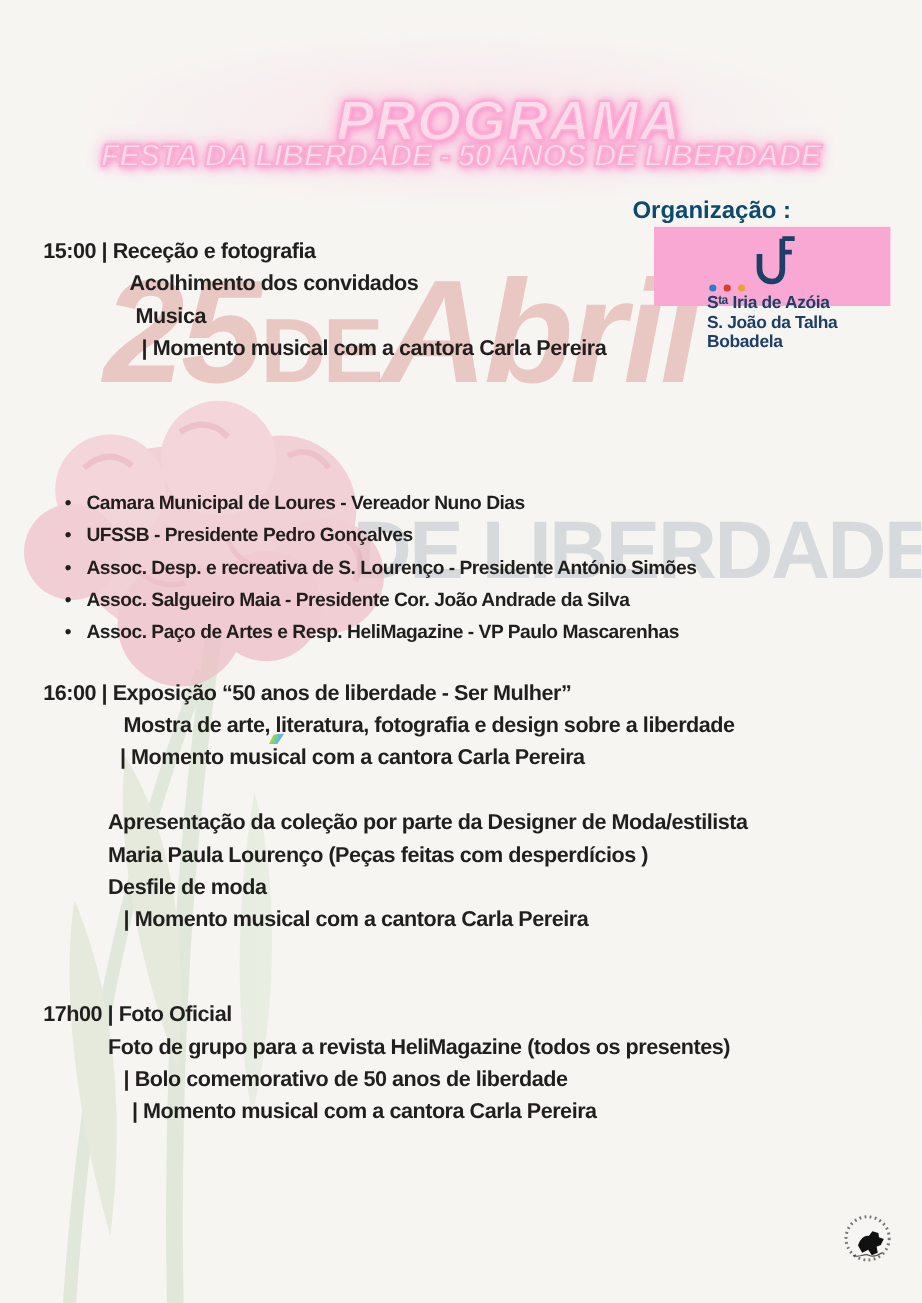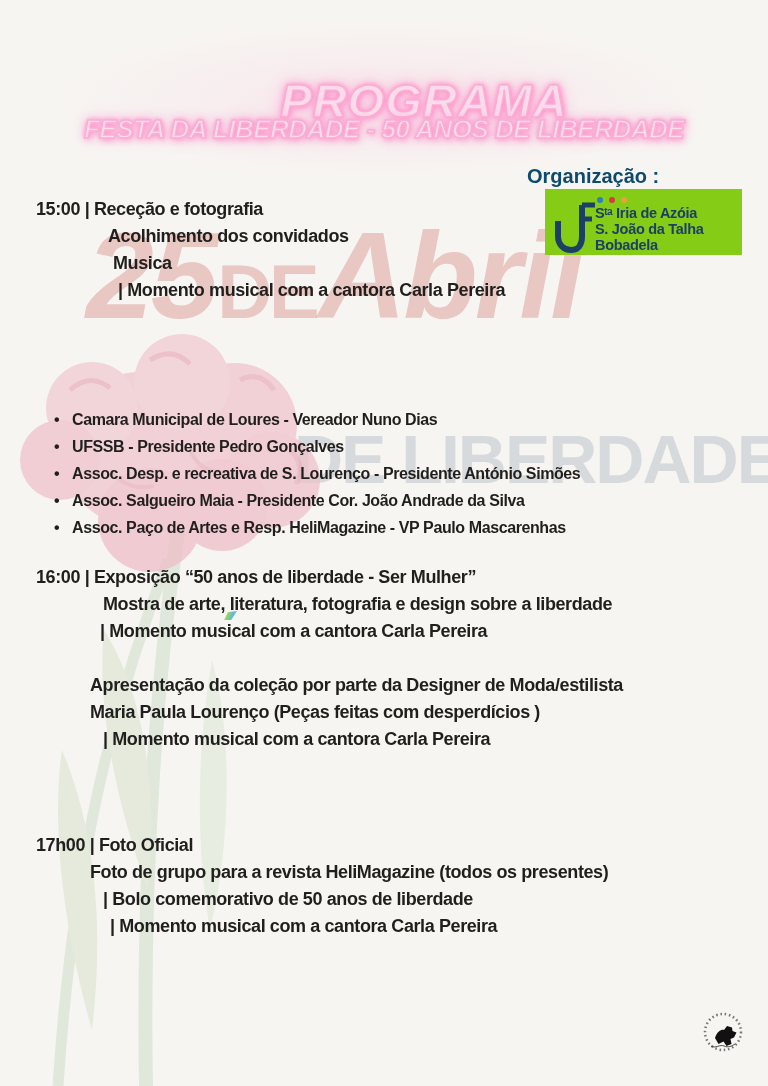--- a/index.html
+++ b/index.html
@@ -25,22 +25,22 @@
     position:absolute;width:768px;text-align:center;white-space:nowrap;
     font-weight:800;font-style:italic;
     color:#fcdcec;
     -webkit-text-stroke:1.5px #fbaed4;
     text-shadow:0 0 4px #ff8fc6,0 0 10px #ff9ed0,0 0 18px #ffb3da,2px 2px 6px #ff9ed0;
   }
   .title{top:42px;font-size:47px;letter-spacing:1px;margin-left:40px;}
   .subtitle{top:114px;font-size:26px;letter-spacing:-0.5px;}
   
   .org-label{position:absolute;left:527px;top:165px;font-size:20px;font-weight:700;color:#0c4a6e;}
-  .org-card{position:absolute;left:545px;top:189px;width:197px;height:66px;background:#84cc16;
-    display:flex;align-items:flex-end;padding:2px 4px;box-sizing:border-box;}
+  .org-card{position:absolute;left:545px;top:189px;width:197px;height:66px;background:#f9a8d4;
+    display:flex;align-items:center;padding:2px 4px;box-sizing:border-box;flex-direction:column;}
   .org-mono{flex:0 0 46px;}
   .org-right{display:flex;flex-direction:column;}
   .org-dots{display:flex;gap:6px;margin:0 0 2px 2px;}
   .org-dots span{width:6px;height:6px;border-radius:50%;display:block;}
   .org-lines{font-size:14.5px;font-weight:700;color:#1d3f66;line-height:16px;letter-spacing:-0.3px;}
   
   .blk{position:absolute;left:36px;font-size:18px;font-weight:700;color:#211f1d;
        line-height:27px;letter-spacing:-0.4px;white-space:nowrap;}
   .blk div{min-height:27px;}
   .pl54{padding-left:54px}.pl64{padding-left:64px}.pl67{padding-left:67px}
@@ -136,20 +136,21 @@
     <div>16:00 | Exposição “50 anos de liberdade - Ser Mulher”</div>
     <div class="pl67">Mostra de arte, literatura, fotografia e design sobre a liberdade</div>
     <div class="pl64">| Momento musical com a cantora Carla Pereira</div>
   </div>
 
   <div class="smudge"></div>
 
   <div class="blk" style="top:672px">
     <div class="pl54">Apresentação da coleção por parte da Designer de Moda/estilista</div>
     <div class="pl54">Maria Paula Lourenço (Peças feitas com desperdícios )</div>
+    <div class="pl54">Desfile de moda</div>
     <div class="pl67">| Momento musical com a cantora Carla Pereira</div>
   </div>
 
   <div class="blk" style="top:832px">
     <div>17h00 | Foto Oficial</div>
     <div class="pl54">Foto de grupo para a revista HeliMagazine (todos os presentes)</div>
     <div class="pl67">| Bolo  comemorativo de 50 anos de liberdade</div>
     <div class="pl74">| Momento musical com a cantora Carla Pereira</div>
   </div>
 

